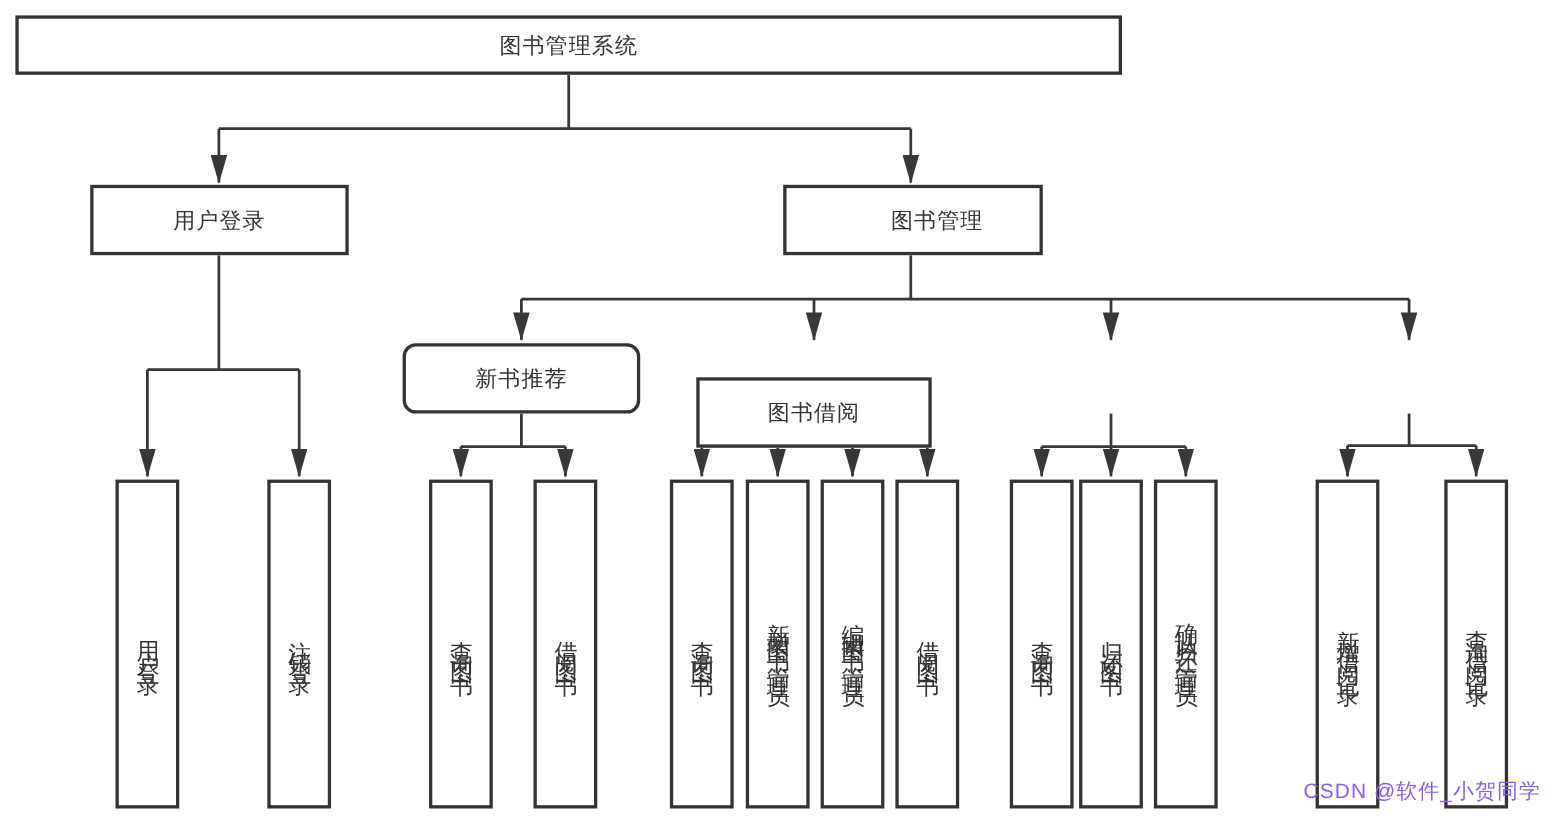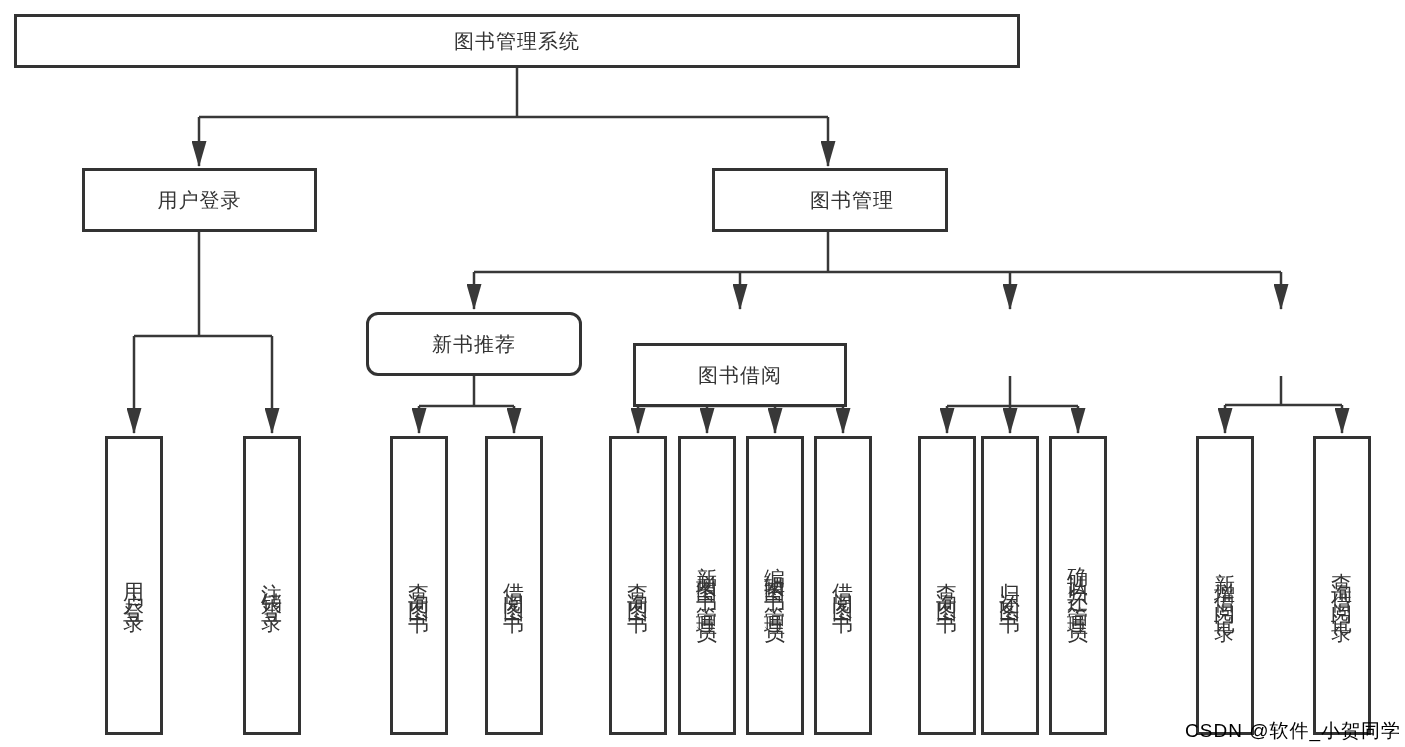--- a/index.html
+++ b/index.html
@@ -43,24 +43,24 @@
     letter-spacing: 10px;
     line-height: 1;
     white-space: nowrap;
   }
   .vbox.long .lbl {
     letter-spacing: 8px;
   }
   #watermark {
     position: absolute;
     right: 4px;
-    bottom: 3px;
+    bottom: 15px;
     z-index: 5;
     font-size: 19px;
-    color: #000000;
+    color: #8b5cf6;
     letter-spacing: 1px;
     white-space: nowrap;
   }
 </style>
 </head>
 <body>
 
 <div id="stage">
 
   <svg id="wires" width="1405" height="747" viewBox="0 0 1405 747">

